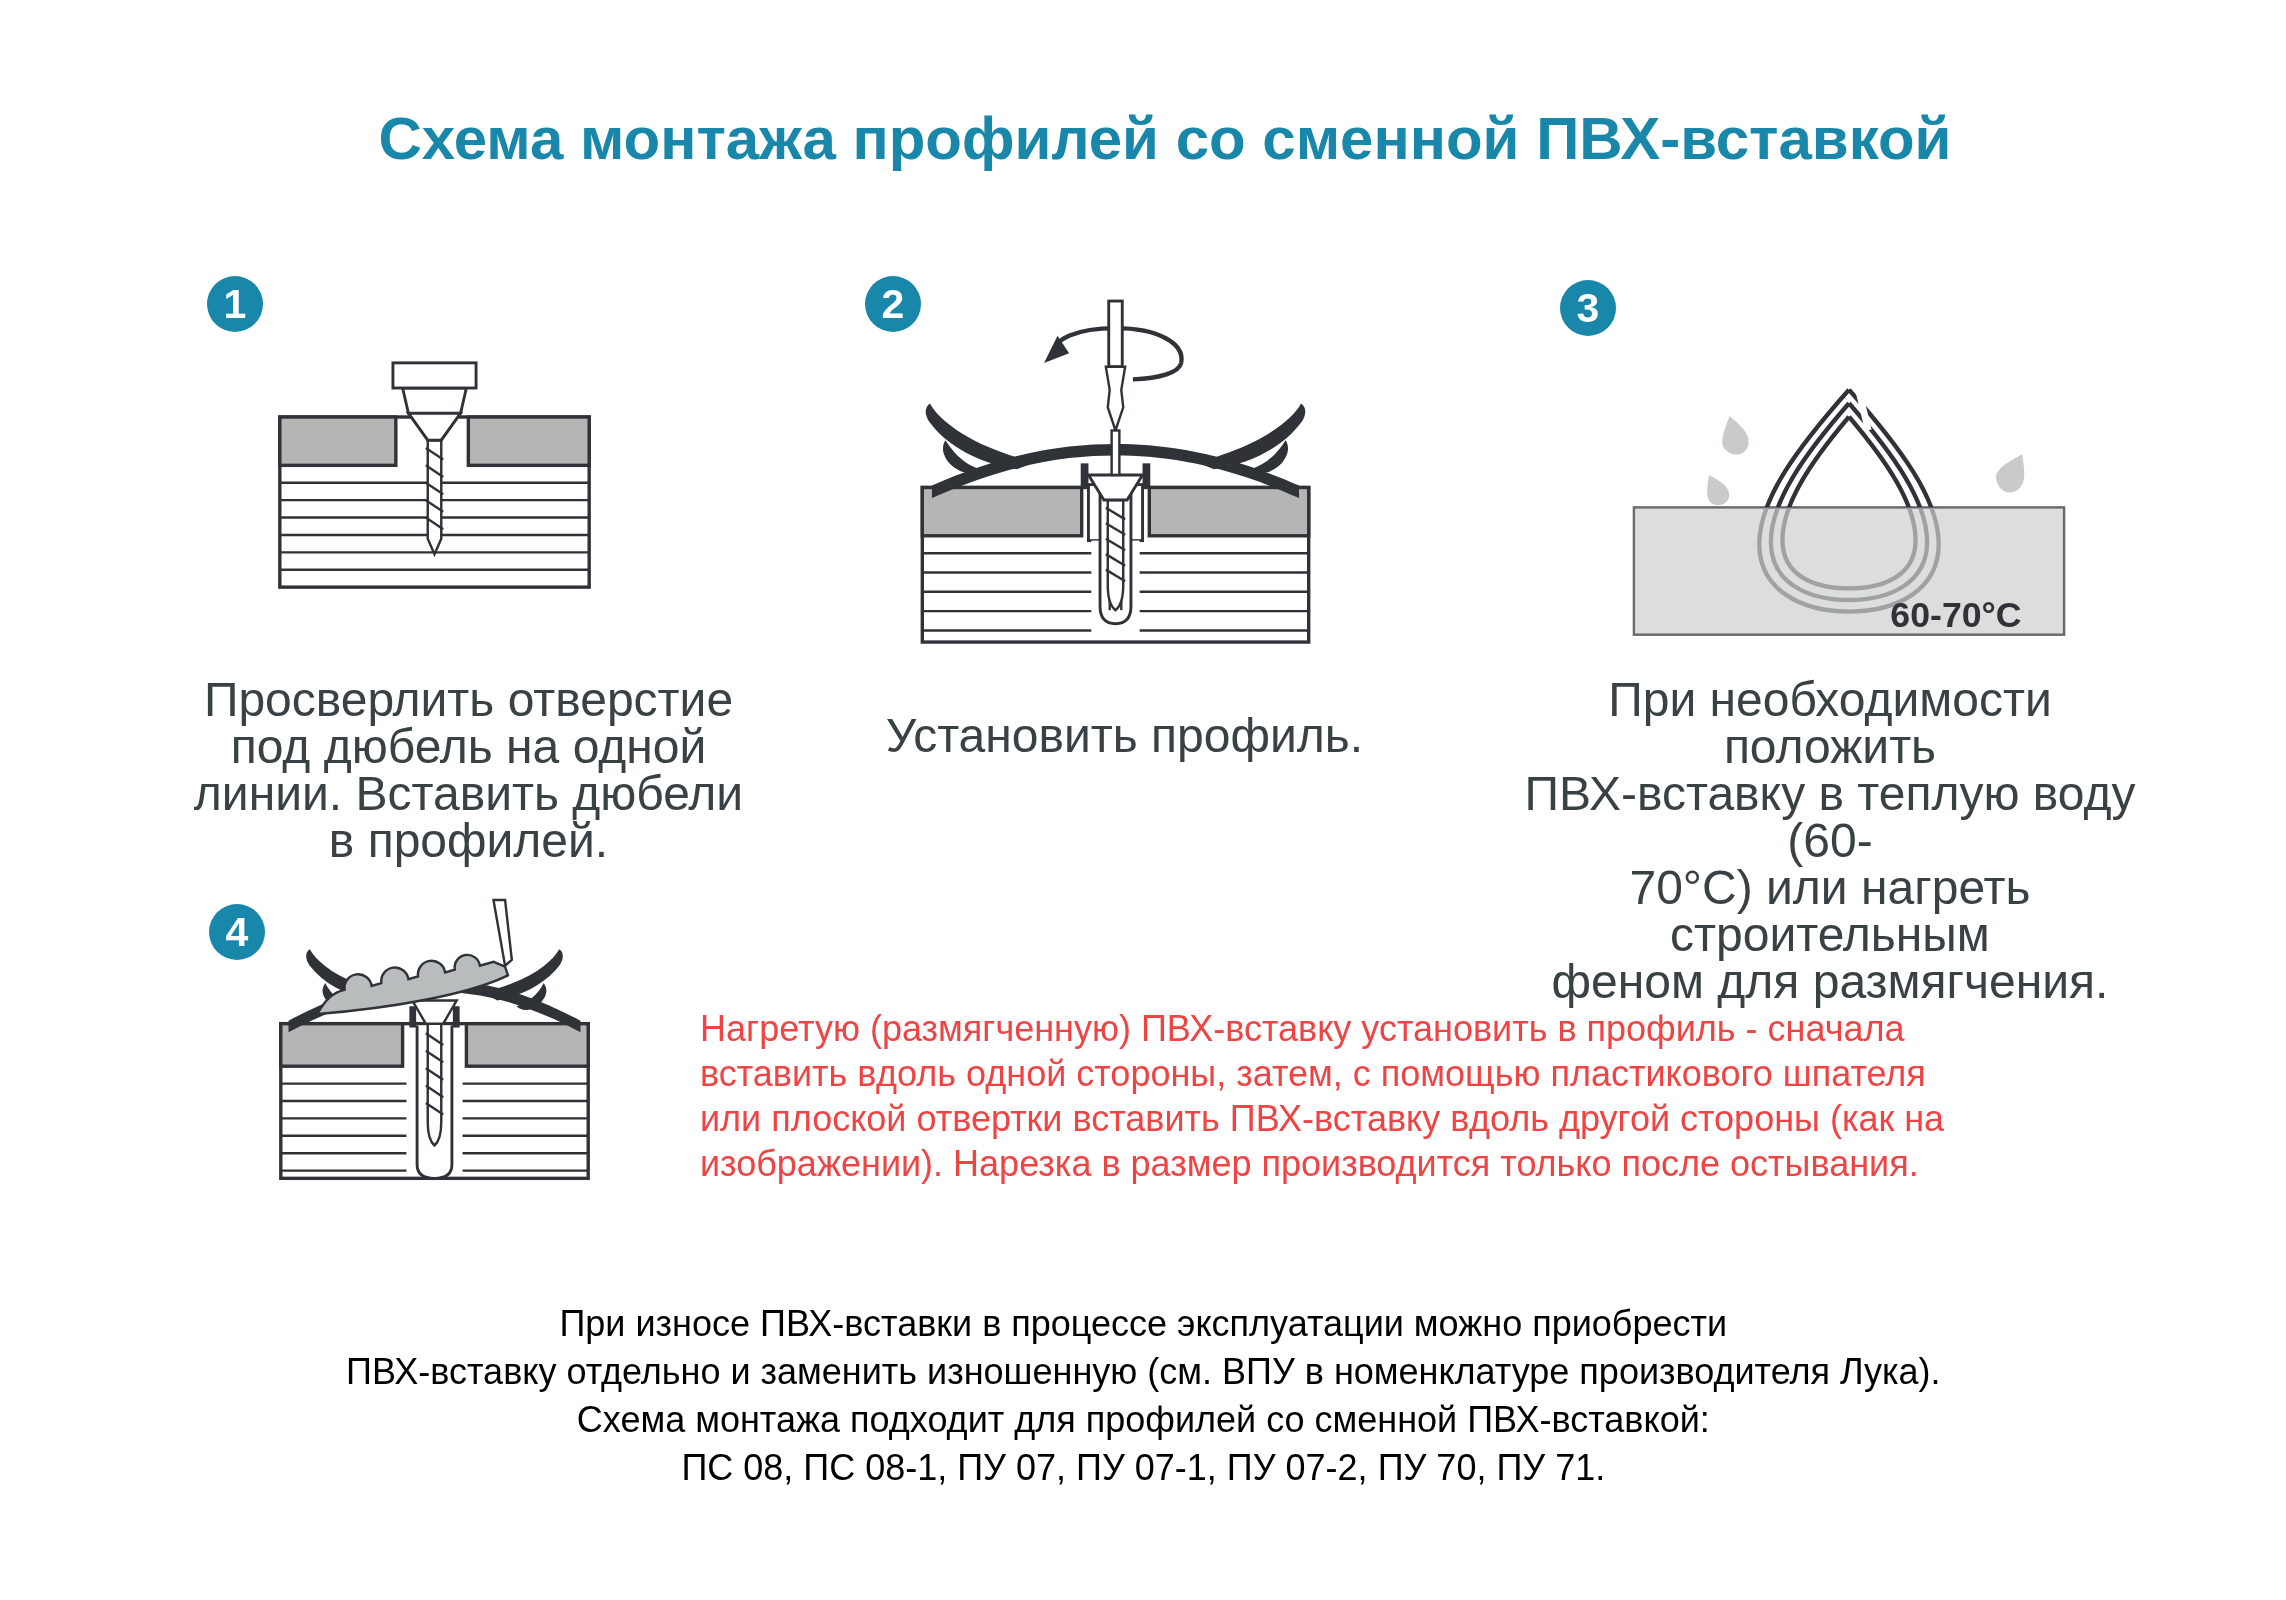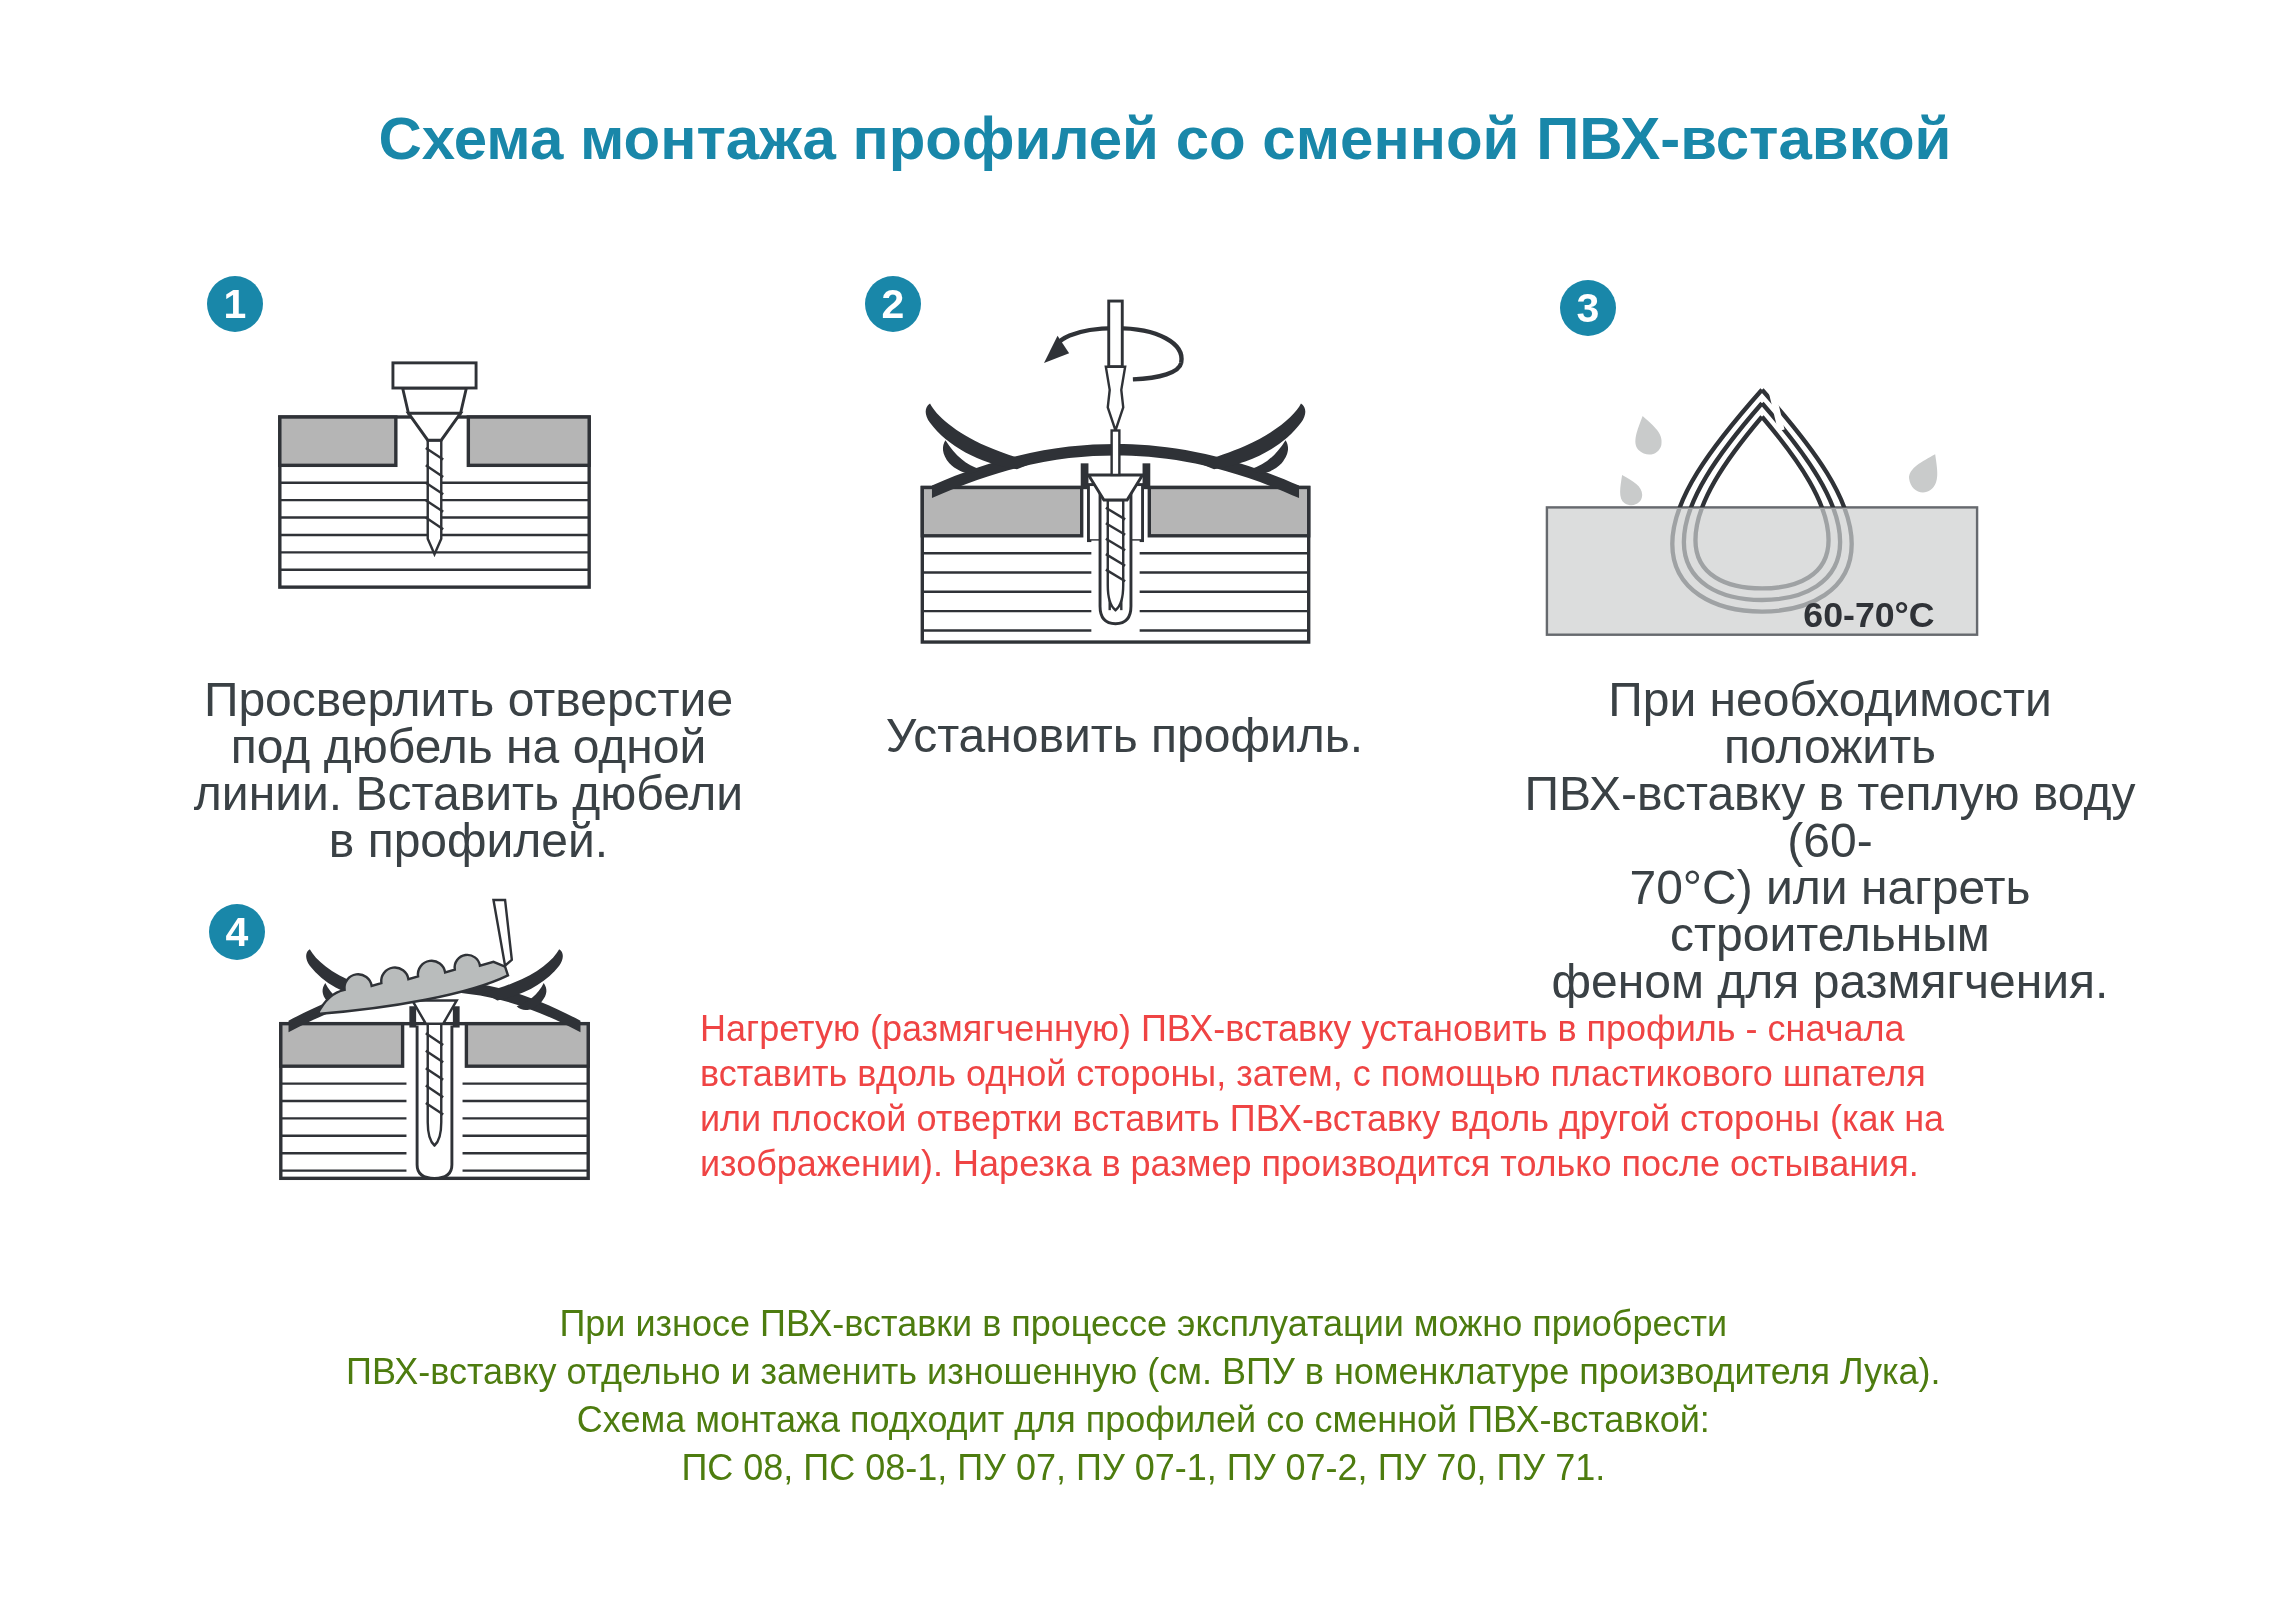--- a/index.html
+++ b/index.html
@@ -32,21 +32,21 @@
     text-align:center;
     font-size:48px;line-height:47px;
     color:#3a4145;
   }
   .step4-text{
     position:absolute;left:700px;top:1006px;width:1468px;
     text-align:left;font-size:36px;line-height:45px;color:#ef4444;
   }
   .footer{
     position:absolute;left:19.3px;top:1300px;width:2248px;
-    text-align:center;font-size:36px;line-height:48px;color:#4d7c0f;
+    text-align:center;font-size:36px;line-height:48px;color:#000000;
   }
   svg{display:block;}
 </style>
 </head>
 <body>
 
 <div class="page">
 
   <div class="title">Схема монтажа профилей со сменной ПВХ-вставкой</div>
 
@@ -144,21 +144,21 @@
       <g>
         <rect x="243" y="2" width="14" height="68" fill="#ffffff" stroke="#2f3237" stroke-width="3"></rect>
         <path d="M240,70 L260,70 L256,94 L258,112 L250,136 L242,112 L244,94 Z" fill="#ffffff" stroke="#2f3237" stroke-width="2.5"></path>
         <rect x="246" y="136" width="8" height="46" fill="#ffffff" stroke="#2f3237" stroke-width="2.5"></rect>
       </g>
 
       <path d="M318,66 C316,76 296,82 268,83" fill="none" stroke="#2f3237" stroke-width="4.5"></path>
     </svg>
   </div>
 
-  <div class="illu" style="left:1535px;top:355px;width:454px;height:299px;">
+  <div class="illu" style="left:1622px;top:355px;width:454px;height:299px;">
     <svg width="454" height="299" viewBox="0 0 470 310">
       <defs>
         <clipPath id="aboveWater">
             <rect x="0" y="0" width="470" height="158"></rect>
           </clipPath>
         <clipPath id="belowWater">
             <rect x="0" y="158" width="470" height="152"></rect>
           </clipPath>
       </defs>
 

